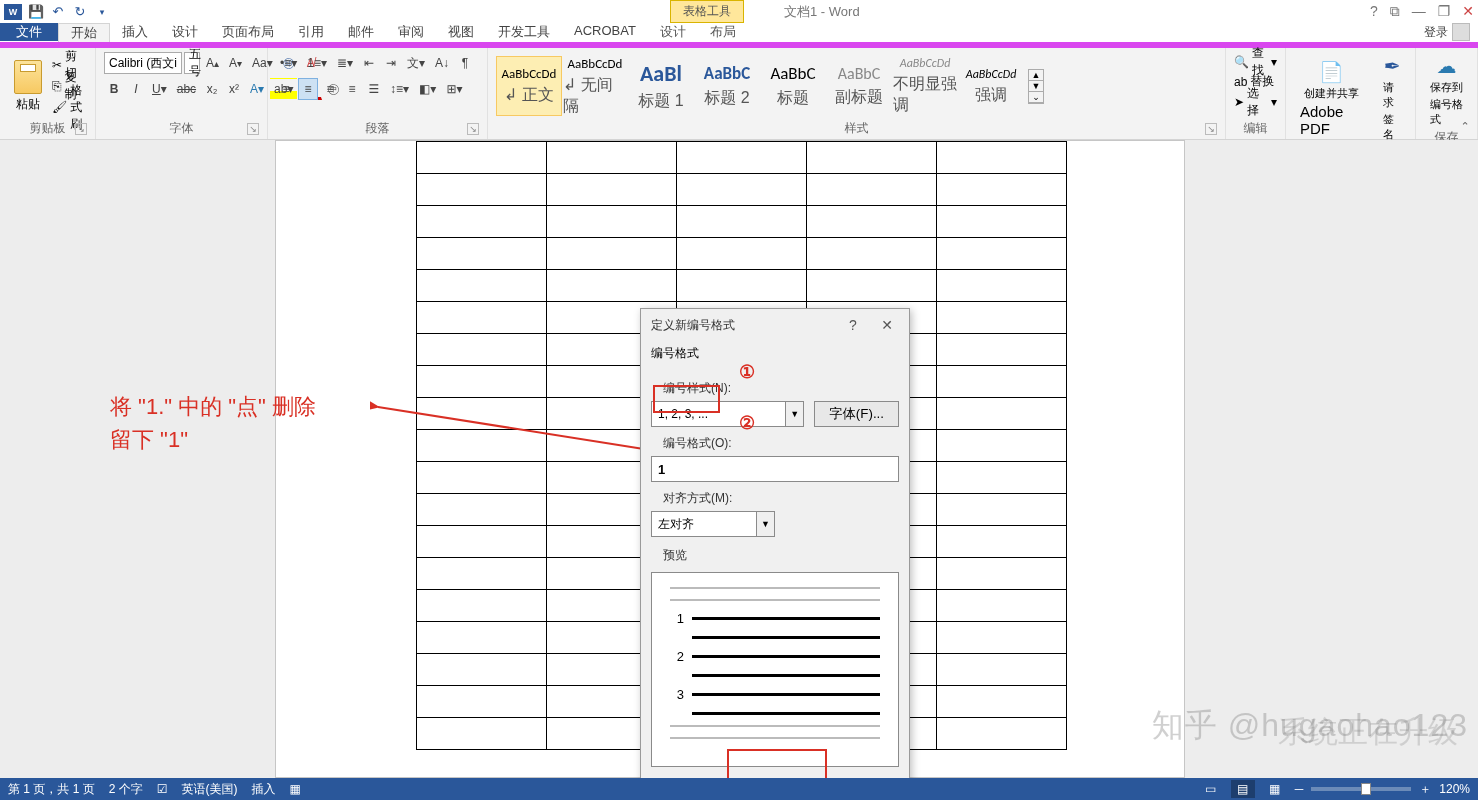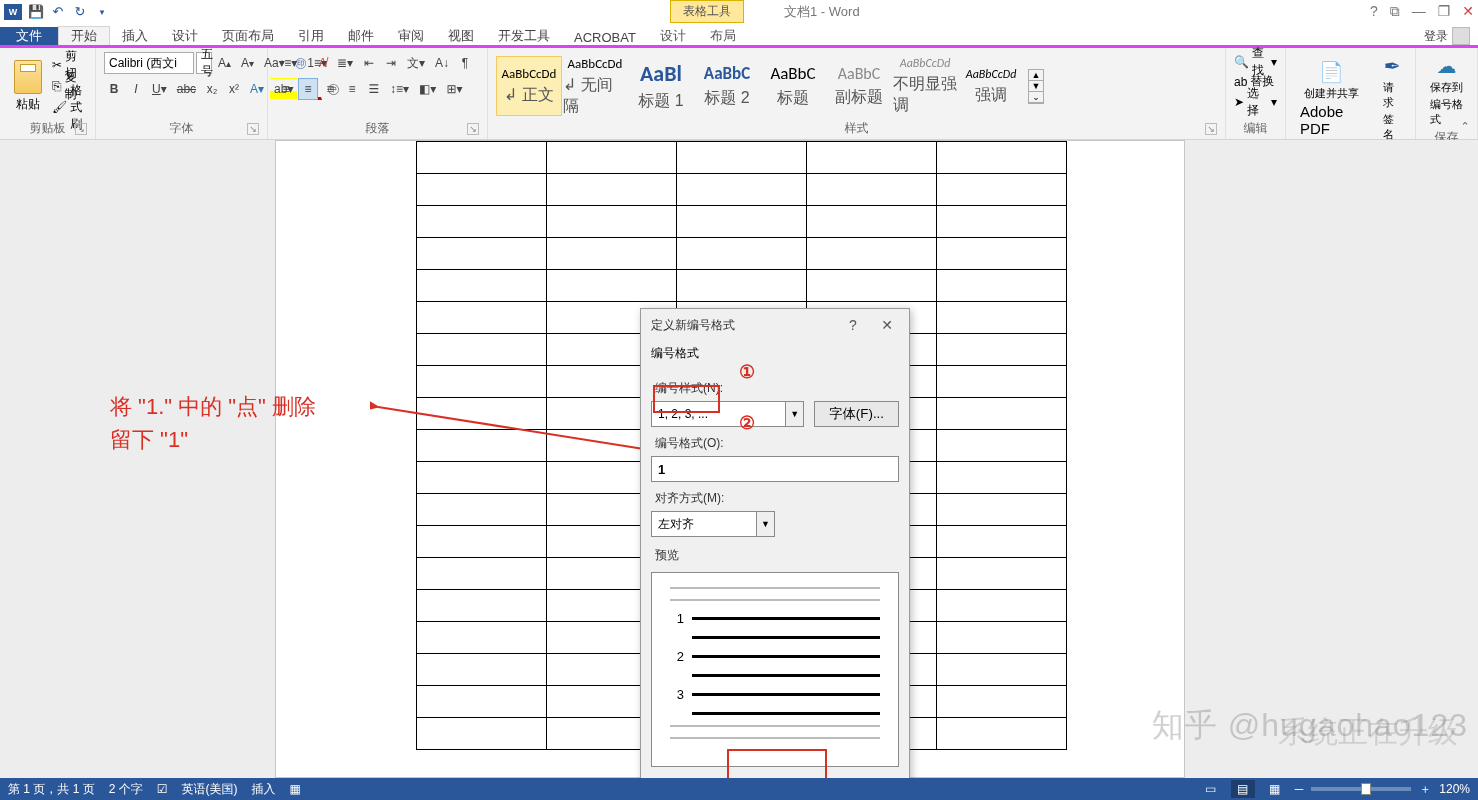--- a/index.html
+++ b/index.html
@@ -5,21 +5,21 @@
 *{margin:0;padding:0;box-sizing:border-box;font-family:"Microsoft YaHei",SimSun,sans-serif;-webkit-user-select:none}
 body{width:1478px;height:800px;overflow:hidden;background:#fff;font-size:12px;position:relative}
 
 .tbar{height:23px;background:#fff;display:flex;align-items:center;padding:0 4px;color:#777}
 .tbar .ql{display:flex;align-items:center;gap:6px}
 .tbar .icn{width:16px;height:16px;display:inline-flex;align-items:center;justify-content:center;color:#2a579a;font-size:13px}
 .tbar .ctxtab{margin-left:560px;background:#ffe79b;border:1px solid #d9b400;padding:2px 12px;font-size:12px;color:#555}
 .tbar .ttl{margin-left:40px;color:#777;font-size:13px}
 .tbar .rbtns{margin-left:auto;display:flex;gap:12px;color:#777;font-size:14px}
 
-.rtabs{height:25px;background:#fff;display:flex;align-items:flex-end;border-bottom:3px solid #d946ef}
+.rtabs{height:25px;background:#fff;display:flex;align-items:flex-start;border-bottom:6px solid #d946ef}
 .rtabs .tab{padding:0 12px;display:flex;align-items:center;font-size:13px;color:#444;cursor:pointer}
 .rtabs .tab.file{background:#2a579a;color:#fff;padding:0 16px}
 .rtabs .tab.active{background:#f3f3f3;border:1px solid #d4d4d4;border-bottom:none}
 .rtabs .tab.ctx{color:#555}
 .rtabs .login{margin-left:auto;padding:0 8px;display:flex;align-items:center;gap:4px;color:#444}
 .rtabs .av{width:18px;height:18px;background:#ddd;border:1px solid #bbb}
 
 .ribbon{height:92px;background:#f3f3f3;border-bottom:1px solid #d4d4d4;display:flex;position:relative}
 .grp{border-right:1px solid #e1e1e1;padding:4px 8px 2px;display:flex;flex-direction:column;position:relative}
 .grp .gcontent{flex:1;display:flex;align-items:center;gap:4px}
@@ -69,21 +69,21 @@
 
 .anno{position:absolute;left:110px;top:250px;color:#d93025;font-size:22px;line-height:1.5;font-family:SimSun}
 .arrow-svg{position:absolute;left:370px;top:255px;pointer-events:none}
 
 .dlg{position:absolute;left:640px;top:168px;width:270px;background:#f0f0f0;border:1px solid #9a9a9a;box-shadow:2px 2px 8px rgba(0,0,0,.25);font-size:12px}
 .dlg .dtitle{height:32px;display:flex;align-items:center;padding:0 10px;font-size:12px;color:#333}
 .dlg .dtitle .dr{margin-left:auto;display:flex;gap:10px;font-size:14px;color:#555}
 .dlg .dtitle .dr span{width:24px;text-align:center;cursor:pointer}
 .dlg .dbody{padding:4px 10px 12px}
 .dlg .sect{margin-bottom:18px}
-.dlg label{display:block;margin:8px 0 4px 4px;color:#333}
+.dlg label{display:block;margin:8px 0 4px 12px;color:#333}
 .dlg .frow{display:flex;gap:10px;align-items:center}
 .dlg .combo{border:1px solid #8a8a8a;background:#fff;height:26px;display:flex;align-items:center;padding:0 6px;flex:1;position:relative}
 .dlg .combo .dd{position:absolute;right:0;top:0;bottom:0;width:18px;border-left:1px solid #8a8a8a;background:#efefef;display:flex;align-items:center;justify-content:center;font-size:9px}
 .dlg .txtin{border:1px solid #8a8a8a;background:#fff;height:26px;padding:0 6px;width:100%;font-family:inherit;font-size:13px;outline:none}
 .dlg .dbtn{border:1px solid #8a8a8a;background:#e8e8e8;height:26px;padding:0 14px;cursor:pointer}
 .dlg .preview{border:1px solid #8a8a8a;background:#fff;height:195px;margin-top:8px;padding:14px 18px;display:flex;flex-direction:column;gap:10px}
 .dlg .preview .pl{height:2px;background:#bbb}
 .dlg .preview .plb{height:3px;background:#000}
 .dlg .preview .nline{display:flex;align-items:center;gap:8px}
 .dlg .preview .nline .num{width:14px;text-align:right;font-size:13px}
@@ -169,21 +169,21 @@
             <span>格式刷</span>
           </div>
       </div>
     </div>
     <div class="glbl"><span>剪贴板</span><span class="dl">↘</span></div>
   </div>
 
   <div class="grp font">
     <div class="gcontent">
       <div class="row">
-        <span class="sel" style="width:90px">Calibri (西文i</span>
+        <span class="sel" style="width:78px">Calibri (西文i</span>
         <span class="sel" style="width:16px">五号</span>
         <span class="btn">A<sup>▴</sup></span>
         <span class="btn">A<sup>▾</sup></span>
         <span class="btn">Aa▾</span>
         <span class="btn" style="color:#2a579a">㊞</span>
         <span class="btn" style="color:#c44">A̸</span>
       </div>
       <div class="row">
         <span class="btn">
             <b>B</b>

